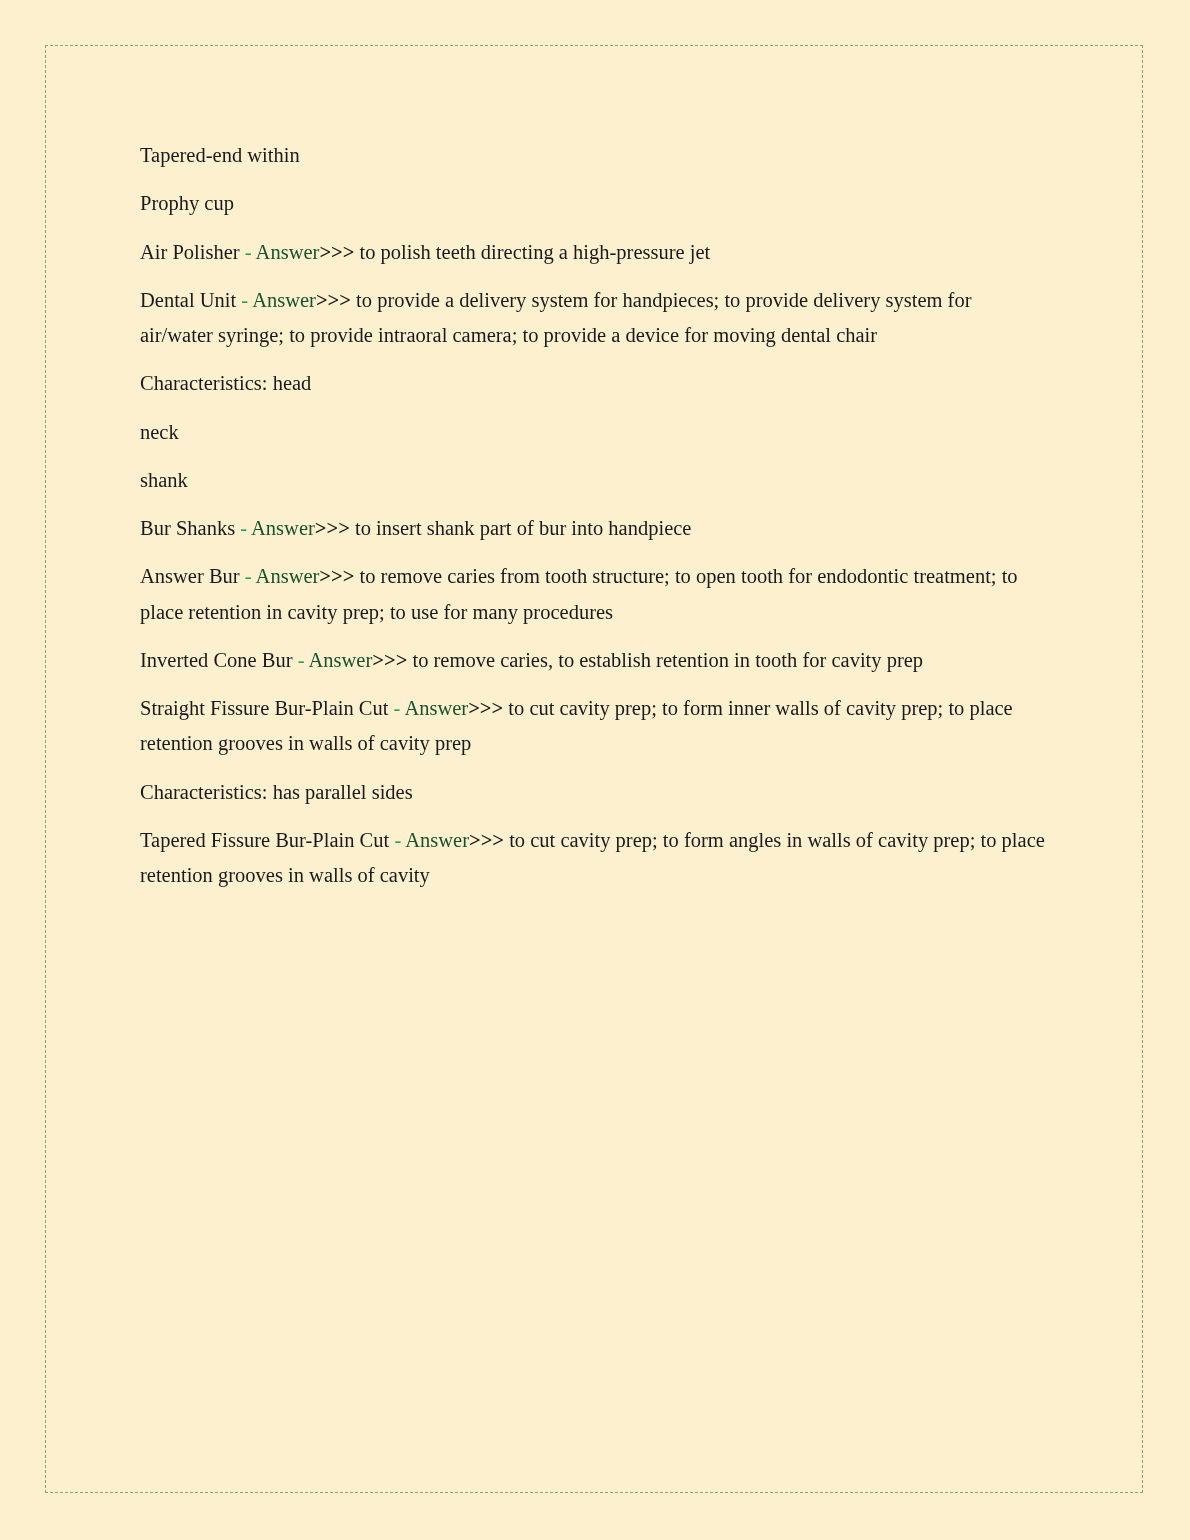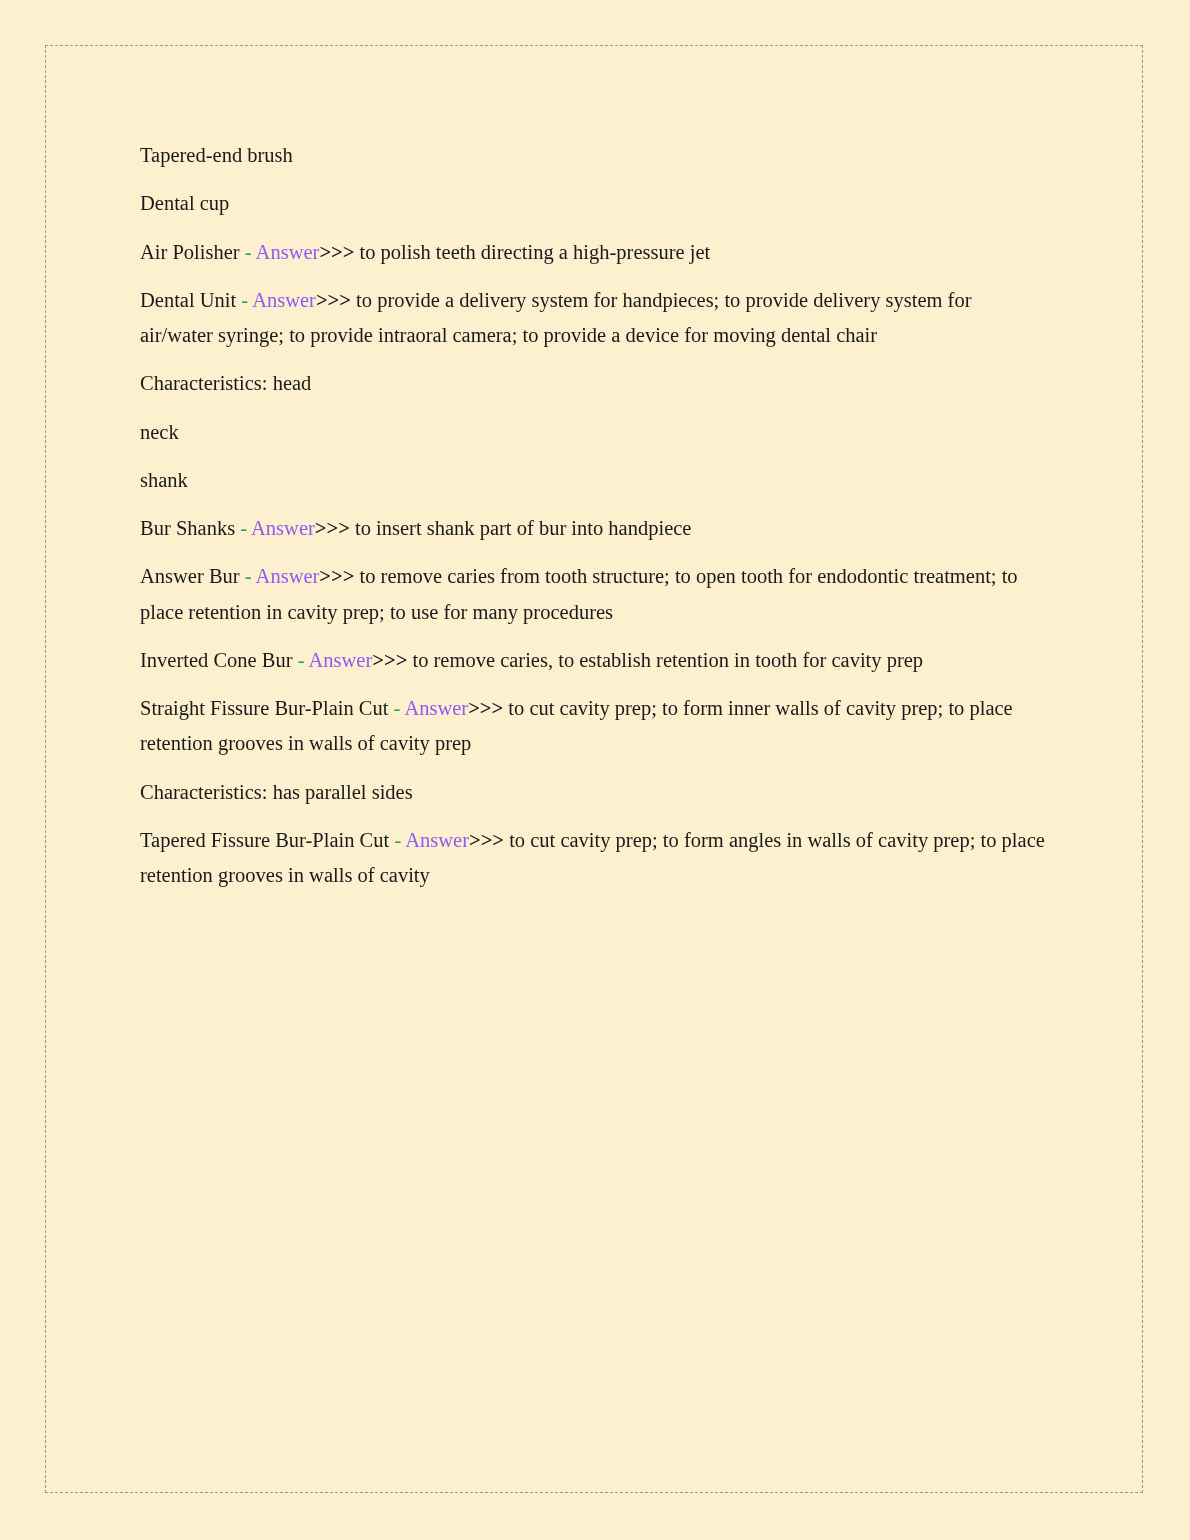--- a/index.html
+++ b/index.html
@@ -29,37 +29,37 @@
     width: 908px;
   }
   .para {
     font-size: 20.5px;
     line-height: 1.72;
     color: #1a1a1a;
     margin: 0 0 13px 0;
     text-align: left;
   }
   .ans {
-    color: #8b5cf6;
+    color: #14532d;
   }
   .dash {
     color: #23a05a;
   }
   .arrows {
     color: #1a1a1a;
     font-weight: bold;
   }
 </style>
 </head>
 <body>
 
 <div class="page">
   <div class="content" id="body-container">
-      <p class="para"><span>Tapered-end brush</span></p>
-      <p class="para"><span>Dental cup</span></p>
+      <p class="para"><span>Tapered-end within</span></p>
+      <p class="para"><span>Prophy cup</span></p>
       <p class="para"><span>Air Polisher</span><span class="dash"> - </span><span class="ans">Answer</span><span class="arrows">&gt;&gt;&gt;</span><span> to polish teeth directing a high-pressure jet</span></p>
       <p class="para"><span>Dental Unit</span><span class="dash"> - </span><span class="ans">Answer</span><span class="arrows">&gt;&gt;&gt;</span><span> to provide a delivery system for handpieces; to provide delivery system for air/water syringe; to provide intraoral camera; to provide a device for moving dental chair</span></p>
       <p class="para"><span>Characteristics: head</span></p>
       <p class="para"><span> neck</span></p>
       <p class="para"><span> shank</span></p>
       <p class="para"><span>Bur Shanks</span><span class="dash"> - </span><span class="ans">Answer</span><span class="arrows">&gt;&gt;&gt;</span><span> to insert shank part of bur into handpiece</span></p>
       <p class="para"><span>Answer Bur</span><span class="dash"> - </span><span class="ans">Answer</span><span class="arrows">&gt;&gt;&gt;</span><span> to remove caries from tooth structure; to open tooth for endodontic treatment; to place retention in cavity prep; to use for many procedures</span></p>
       <p class="para"><span>Inverted Cone Bur</span><span class="dash"> - </span><span class="ans">Answer</span><span class="arrows">&gt;&gt;&gt;</span><span> to remove caries, to establish retention in tooth for cavity prep</span></p>
       <p class="para"><span>Straight Fissure Bur-Plain Cut</span><span class="dash"> - </span><span class="ans">Answer</span><span class="arrows">&gt;&gt;&gt;</span><span> to cut cavity prep; to form inner walls of cavity prep; to place retention grooves in walls of cavity prep</span></p>
       <p class="para"><span>Characteristics: has parallel sides</span></p>

